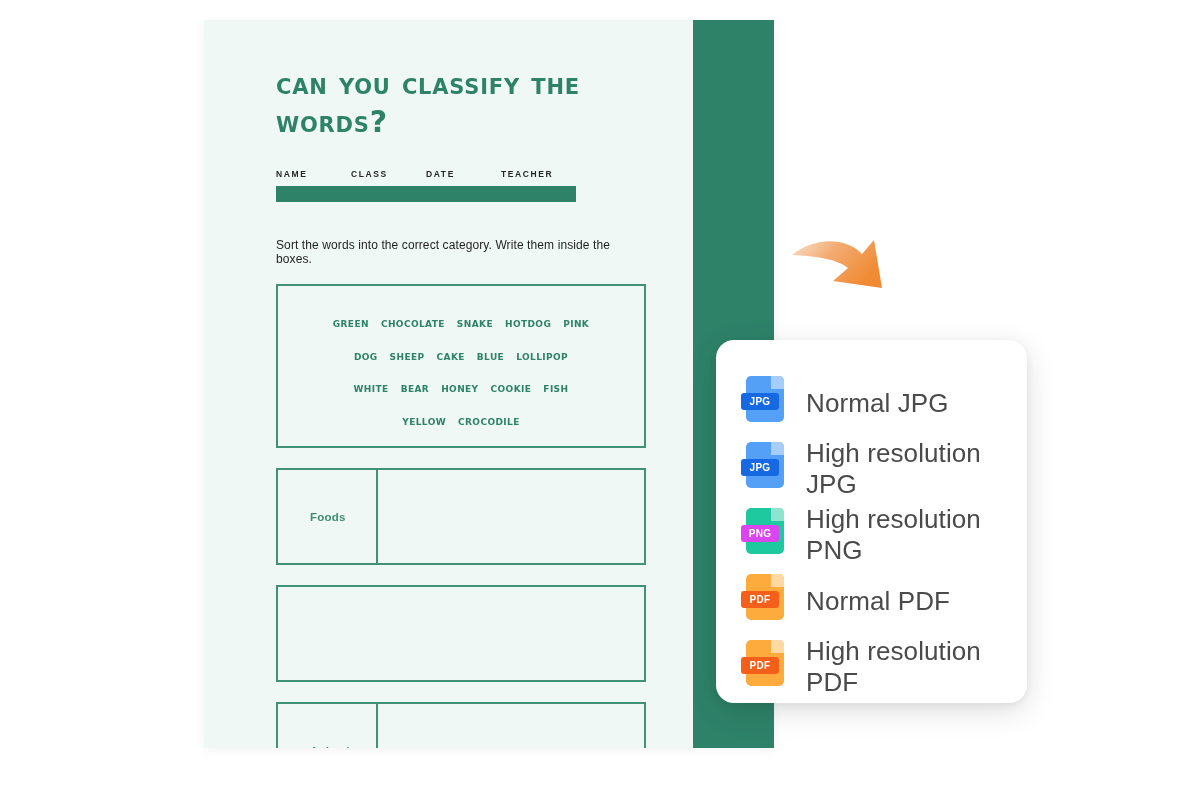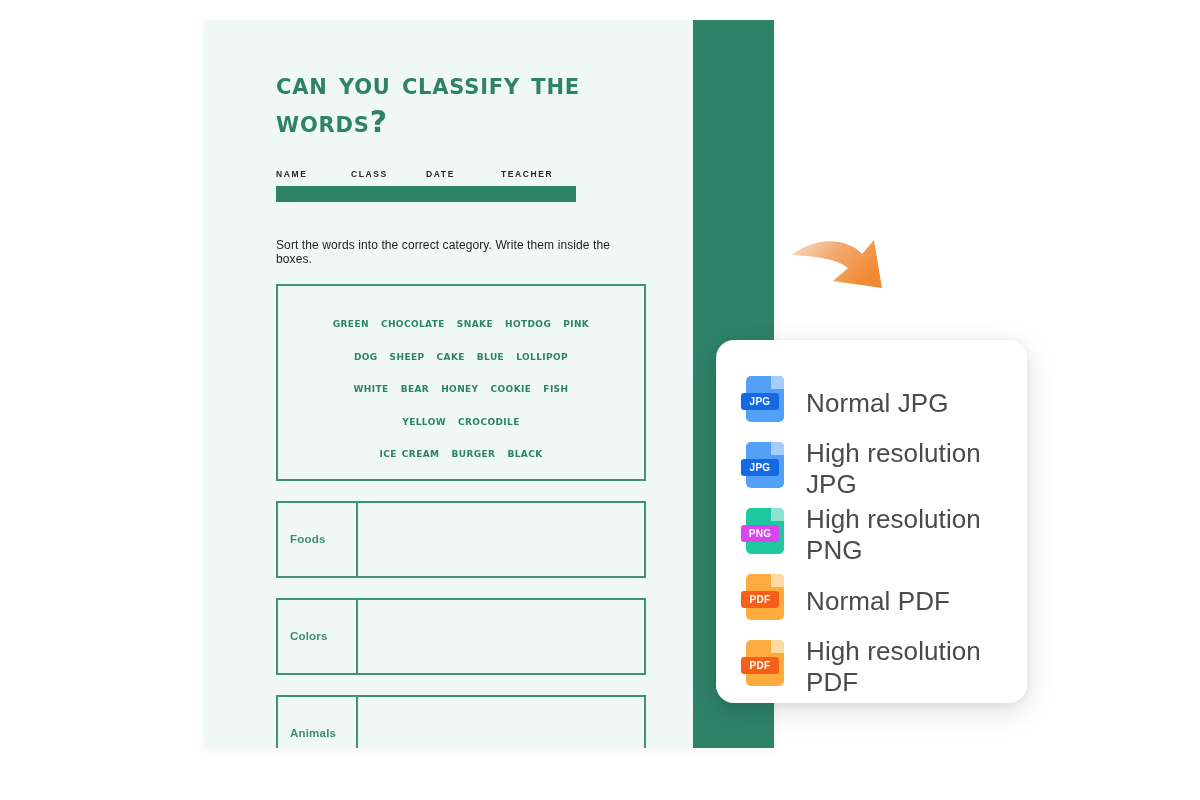--- a/index.html
+++ b/index.html
@@ -107,22 +107,23 @@
     white-space: nowrap;
     margin-top: 12px;
   }
   .wordbank-line .w { margin: 0 6px; }
 
   
   .cat-row {
     display: flex;
     margin-top: 20px;
     border: 2px solid #3f9177;
-    height: 77px;
+    height: 97px;
     background: #eff8f5;
+    padding-left: 20px;
   }
   .cat-row:first-of-type { margin-top: 30px; }
   .cat-label {
     width: 80px;
     border-right: 2px solid #3f9177;
     display: flex;
     align-items: center;
     padding-left: 12px;
     color: #3f8c74;
     font-size: 11.5px;
@@ -235,29 +236,27 @@
         </div>
       </div>
 
       <div class="instruction">Sort the words into the correct category. Write them inside the boxes.</div>
 
       <div class="wordbank">
         <div class="wordbank-line"><span class="w">Green</span><span class="w">Chocolate</span><span class="w">Snake</span><span class="w">Hotdog</span><span class="w">Pink</span></div>
         <div class="wordbank-line"><span class="w">Dog</span><span class="w">Sheep</span><span class="w">Cake</span><span class="w">Blue</span><span class="w">Lollipop</span></div>
         <div class="wordbank-line"><span class="w">White</span><span class="w">Bear</span><span class="w">Honey</span><span class="w">Cookie</span><span class="w">Fish</span></div>
         <div class="wordbank-line"><span class="w">Yellow</span><span class="w">Crocodile</span></div>
-        <div class="wordbank-line"><span class="w">Ice cream</span><span class="w">Burger</span><span class="w">Black</span></div>
       </div>
 
       <div class="cat-row">
         <div class="cat-label">Foods</div>
         <div class="cat-answer"></div>
       </div>
       <div class="cat-row">
-        <div class="cat-label">Colors</div>
         <div class="cat-answer"></div>
       </div>
       <div class="cat-row">
         <div class="cat-label">Animals</div>
         <div class="cat-answer"></div>
       </div>
 
     </div>
   </div>
 

